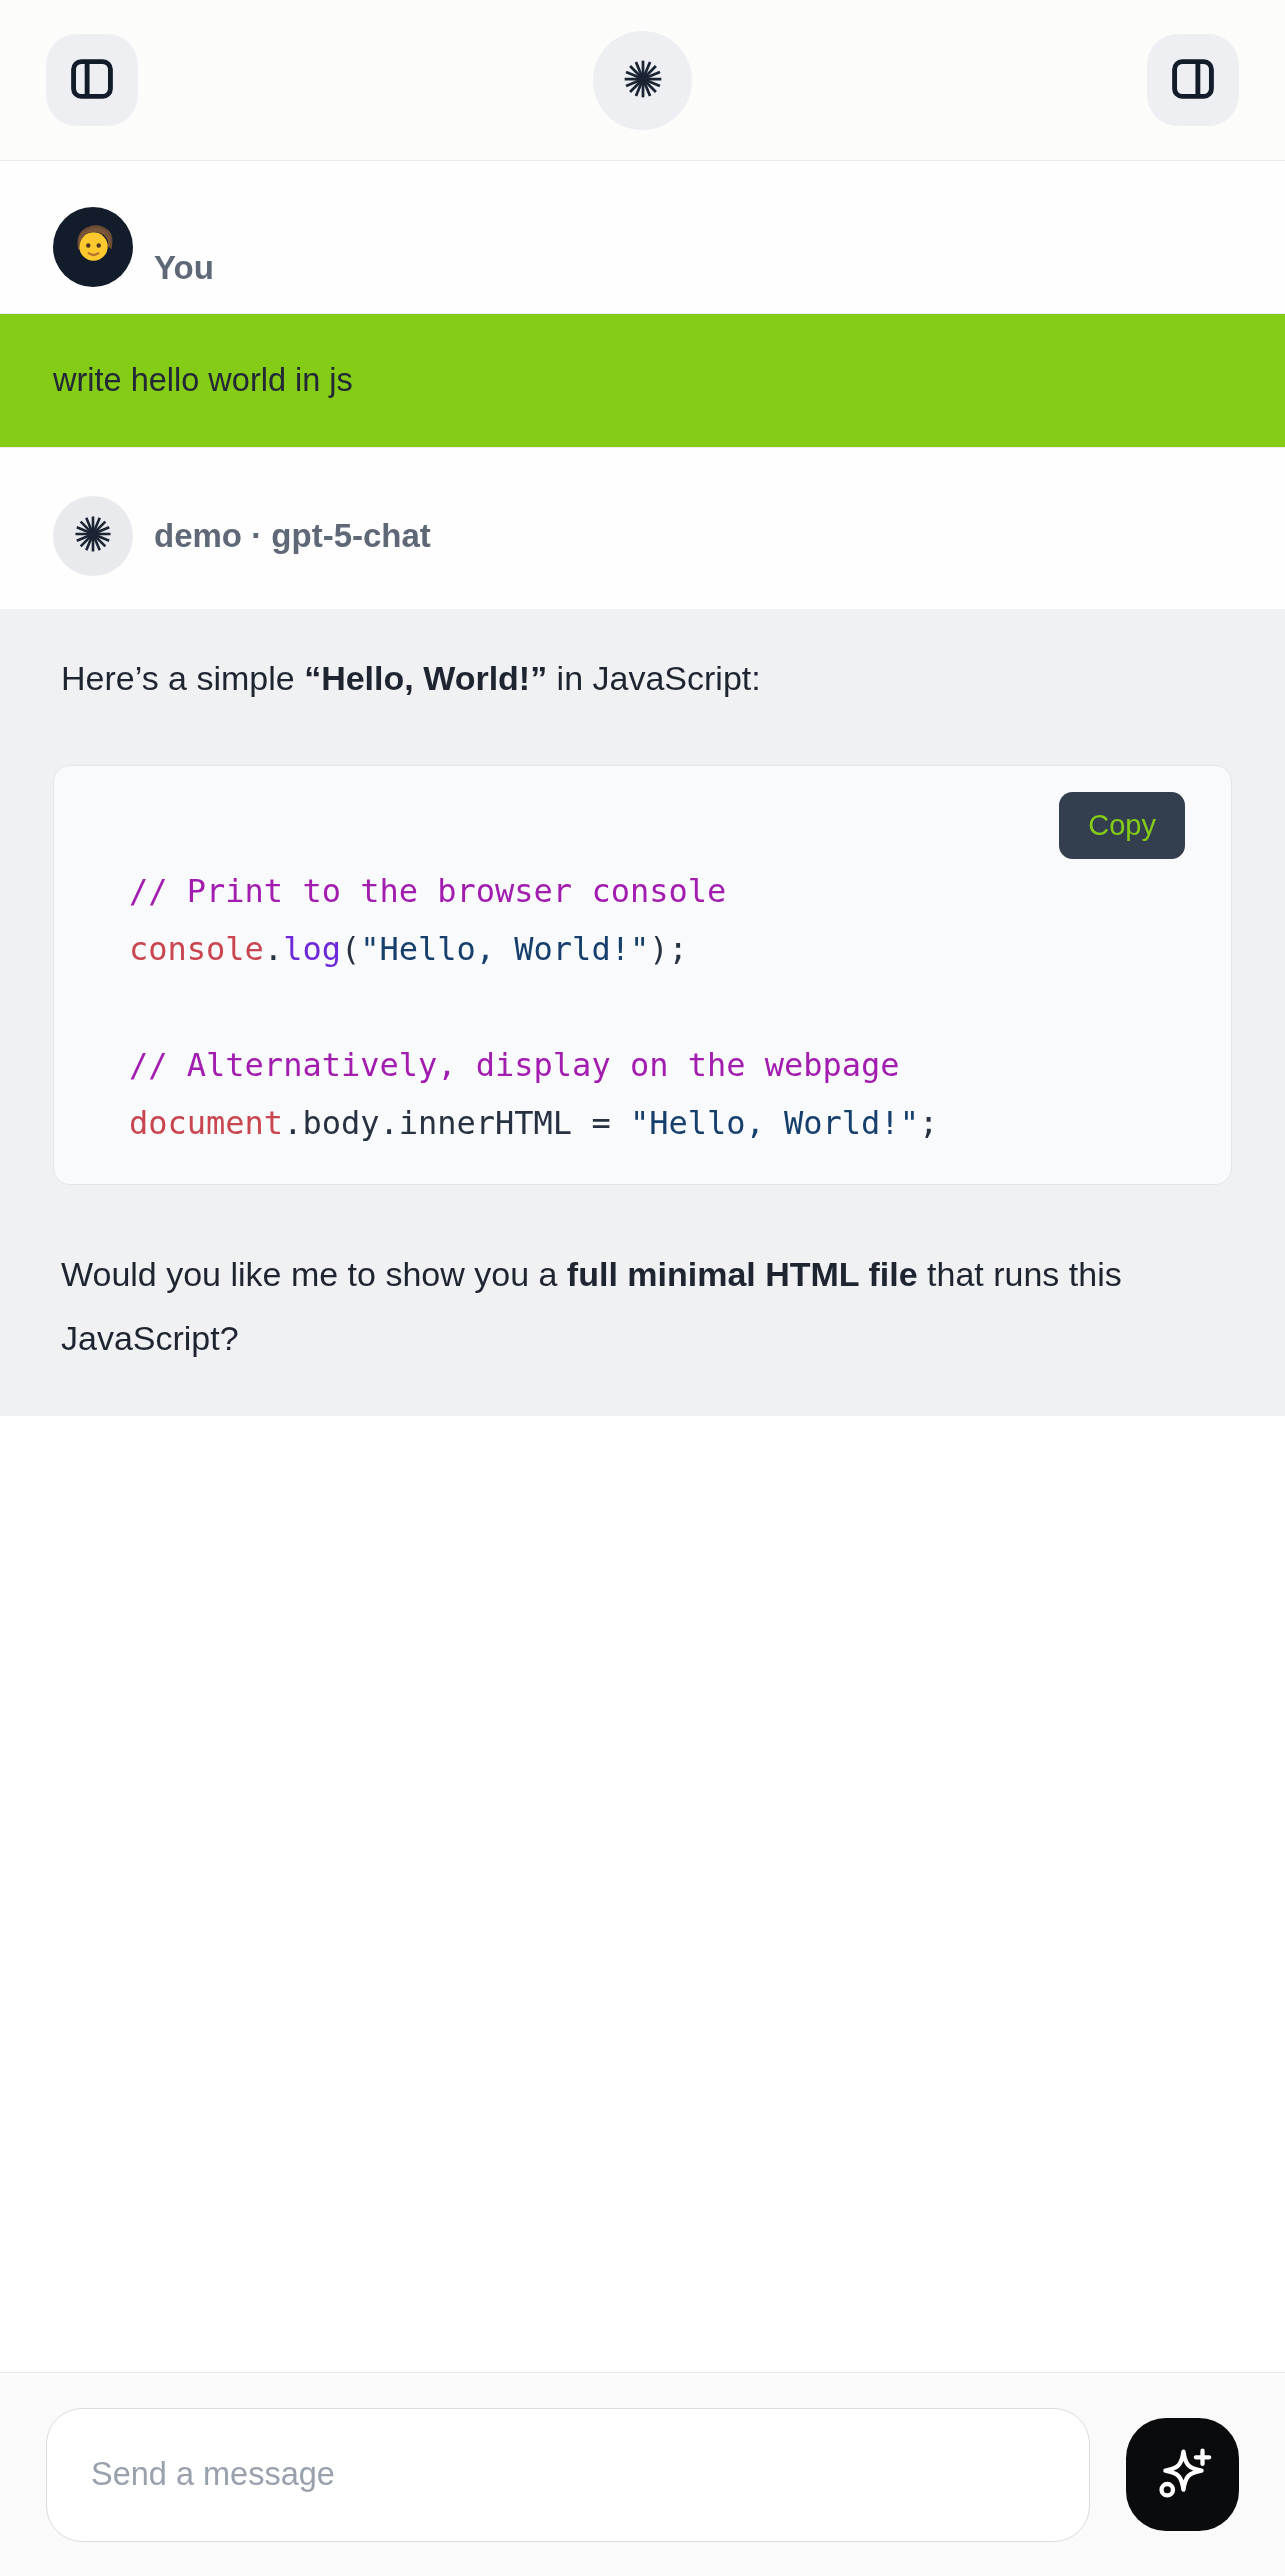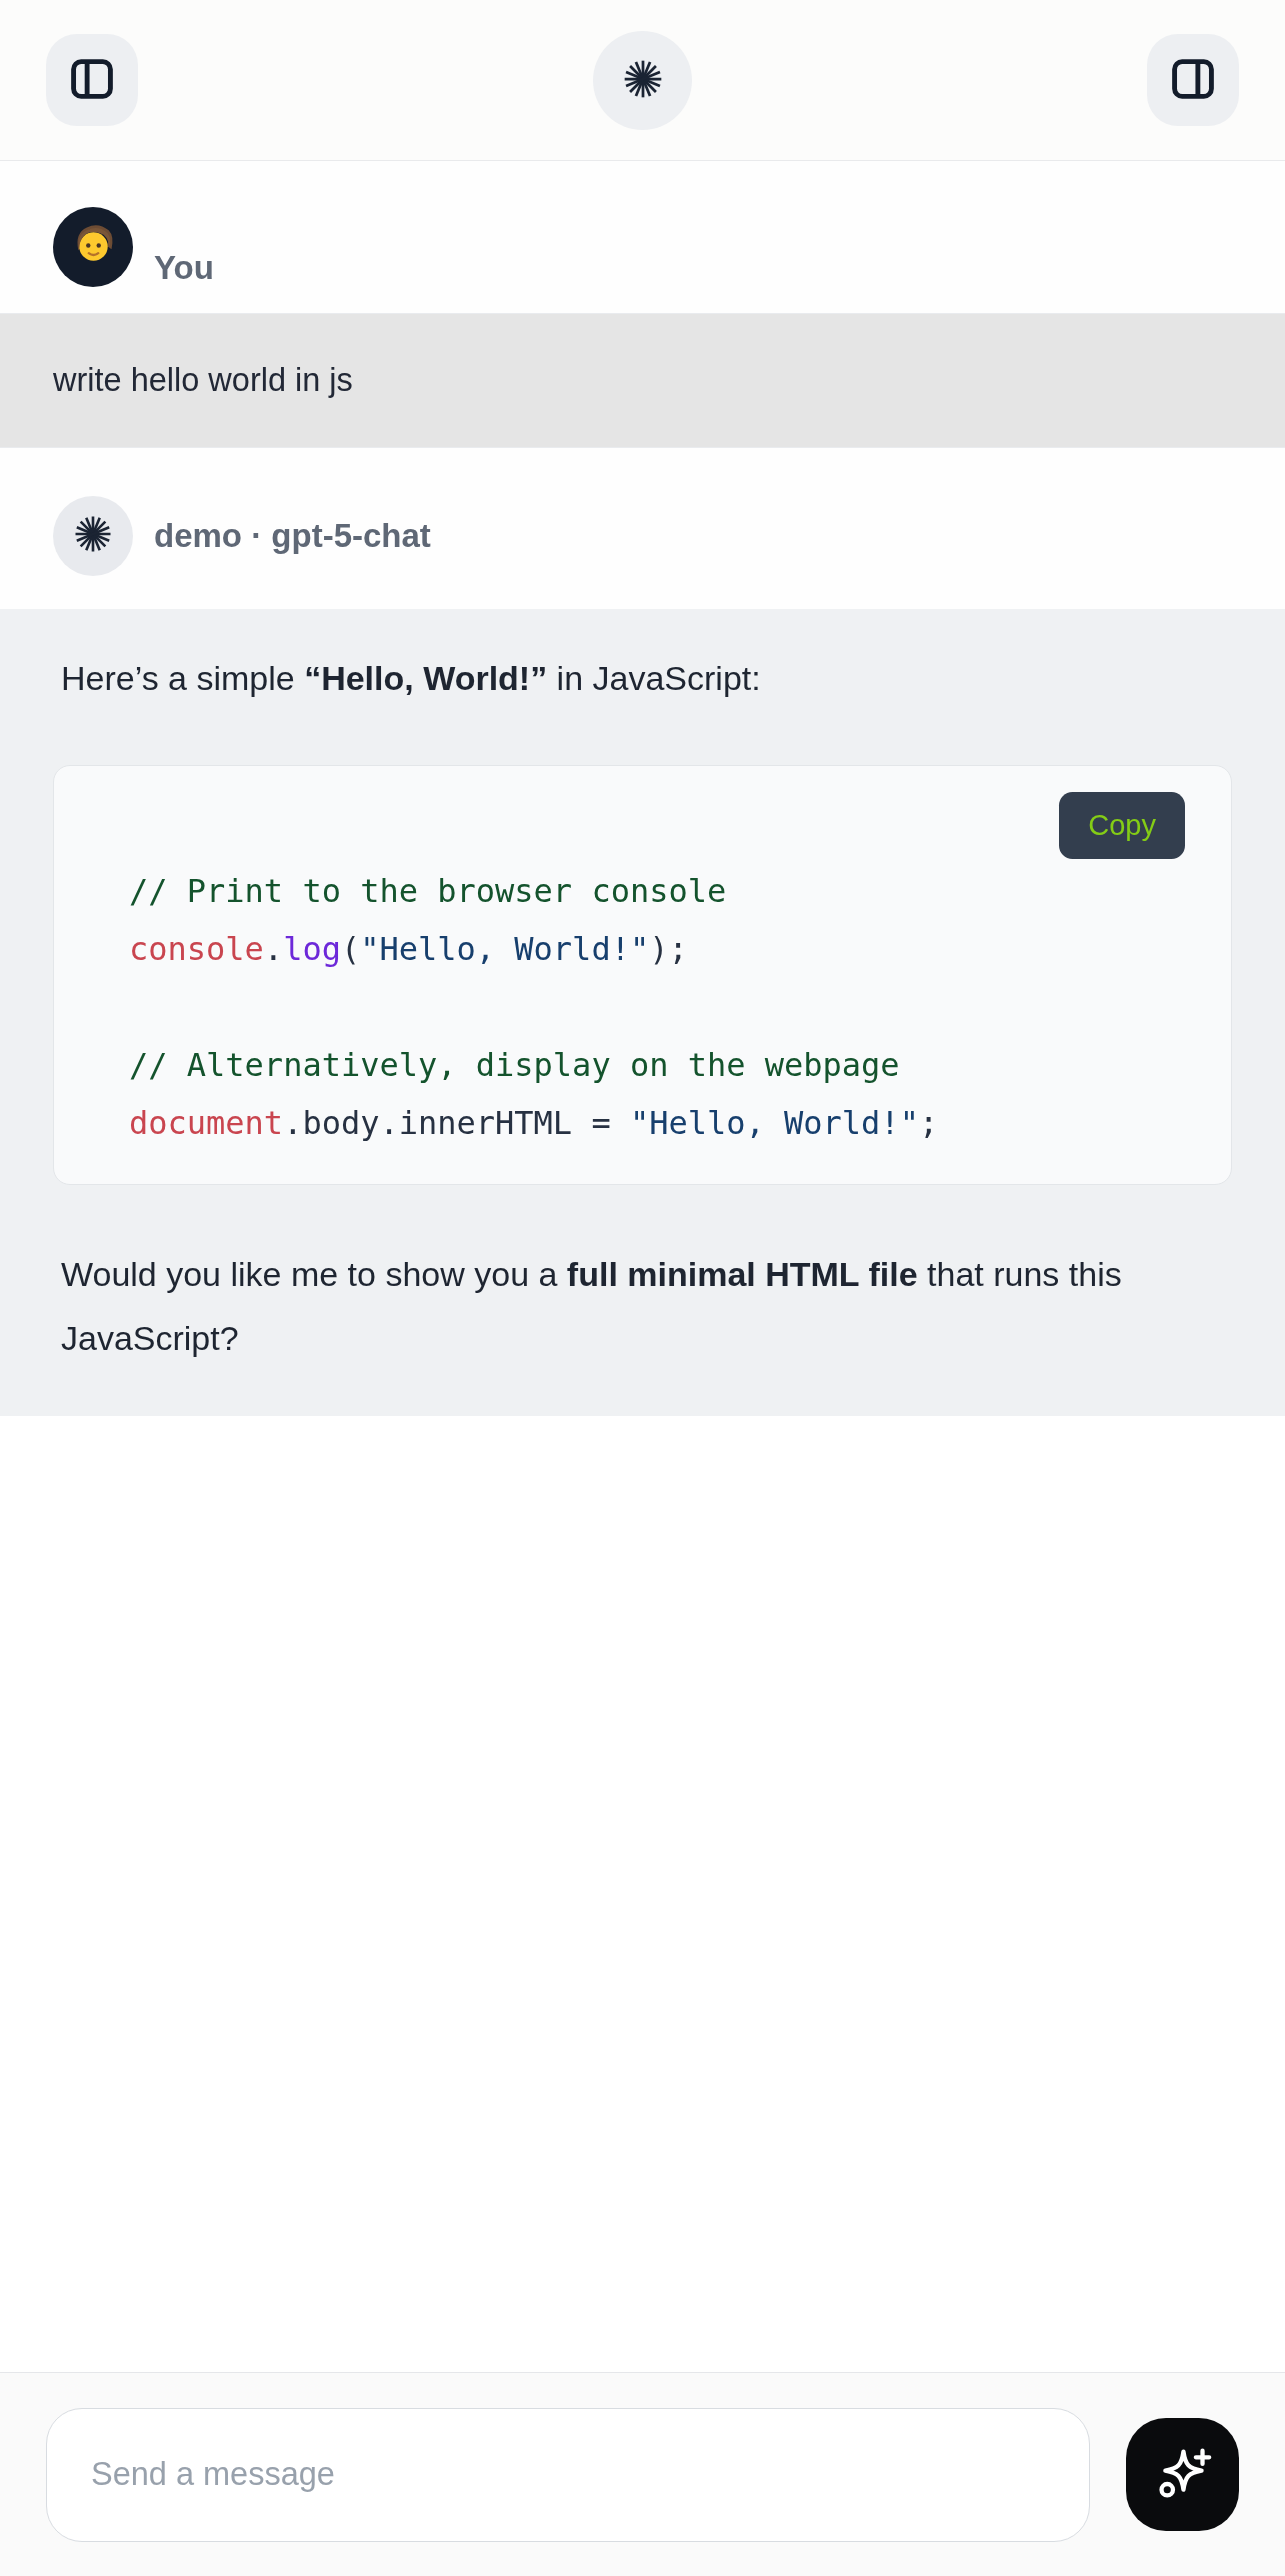--- a/index.html
+++ b/index.html
@@ -25,21 +25,21 @@
   .user-head{padding:46px 53px 26px 53px;align-items:flex-end;}
   .asst-head{padding:48px 53px 32.5px 53px;}
   .avatar{
     width:80px;height:80px;border-radius:50%;flex:none;
     display:flex;align-items:center;justify-content:center;overflow:hidden;
   }
   .avatar.user{background:#131c2b;}
   .avatar.asst{background:#e8eaee;}
   .sender-name{font-size:33px;font-weight:600;color:#5f6876;}
   .user-band{
-    background:#e5e5e5;border-top:1.9px solid #e9ebee;border-bottom:1.9px solid #e9ebee;
+    background:#84cc16;border-top:1.9px solid #e9ebee;border-bottom:1.9px solid #e9ebee;
     min-height:133px;display:flex;align-items:center;
     padding:0 53px;font-size:32.5px;color:#222836;
   }
   .asst-band{
     background:#eff1f3;
     padding:29px 53px 38px 53px;
   }
   .asst-band p{margin:8px;font-size:34px;line-height:64px;color:#1e2531;}
   .asst-band p strong{font-weight:700;}
   .tips{margin-top:42px !important;}
@@ -56,21 +56,21 @@
     font-size:29px;font-family:"Liberation Sans",sans-serif;
     padding:16.3px 29px;cursor:pointer;line-height:1.2;
   }
   .code-pre{
     margin:0;padding:96px 38px 32.5px 75px;
     font-family:"DejaVu Sans Mono","Liberation Mono",monospace;
     font-size:32px;line-height:58px;white-space:pre;overflow:hidden;
   }
   .code-line{min-height:58px;}
   .tk-pln{color:#273142;}
-  .tk-cmt{color:#14532d;}
+  .tk-cmt{color:#a21caf;}
   .tk-red{color:#c9454f;}
   .tk-pur{color:#6d28d9;}
   .tk-str{color:#173f6d;}
   
   .footer{
     position:absolute;left:0;right:0;bottom:0;height:204px;
     background:#fafafa;border-top:1.9px solid #e5e7ea;
     display:flex;align-items:center;padding:0 46px;box-sizing:border-box;margin-top:48px;
   }
   .msg-input{

